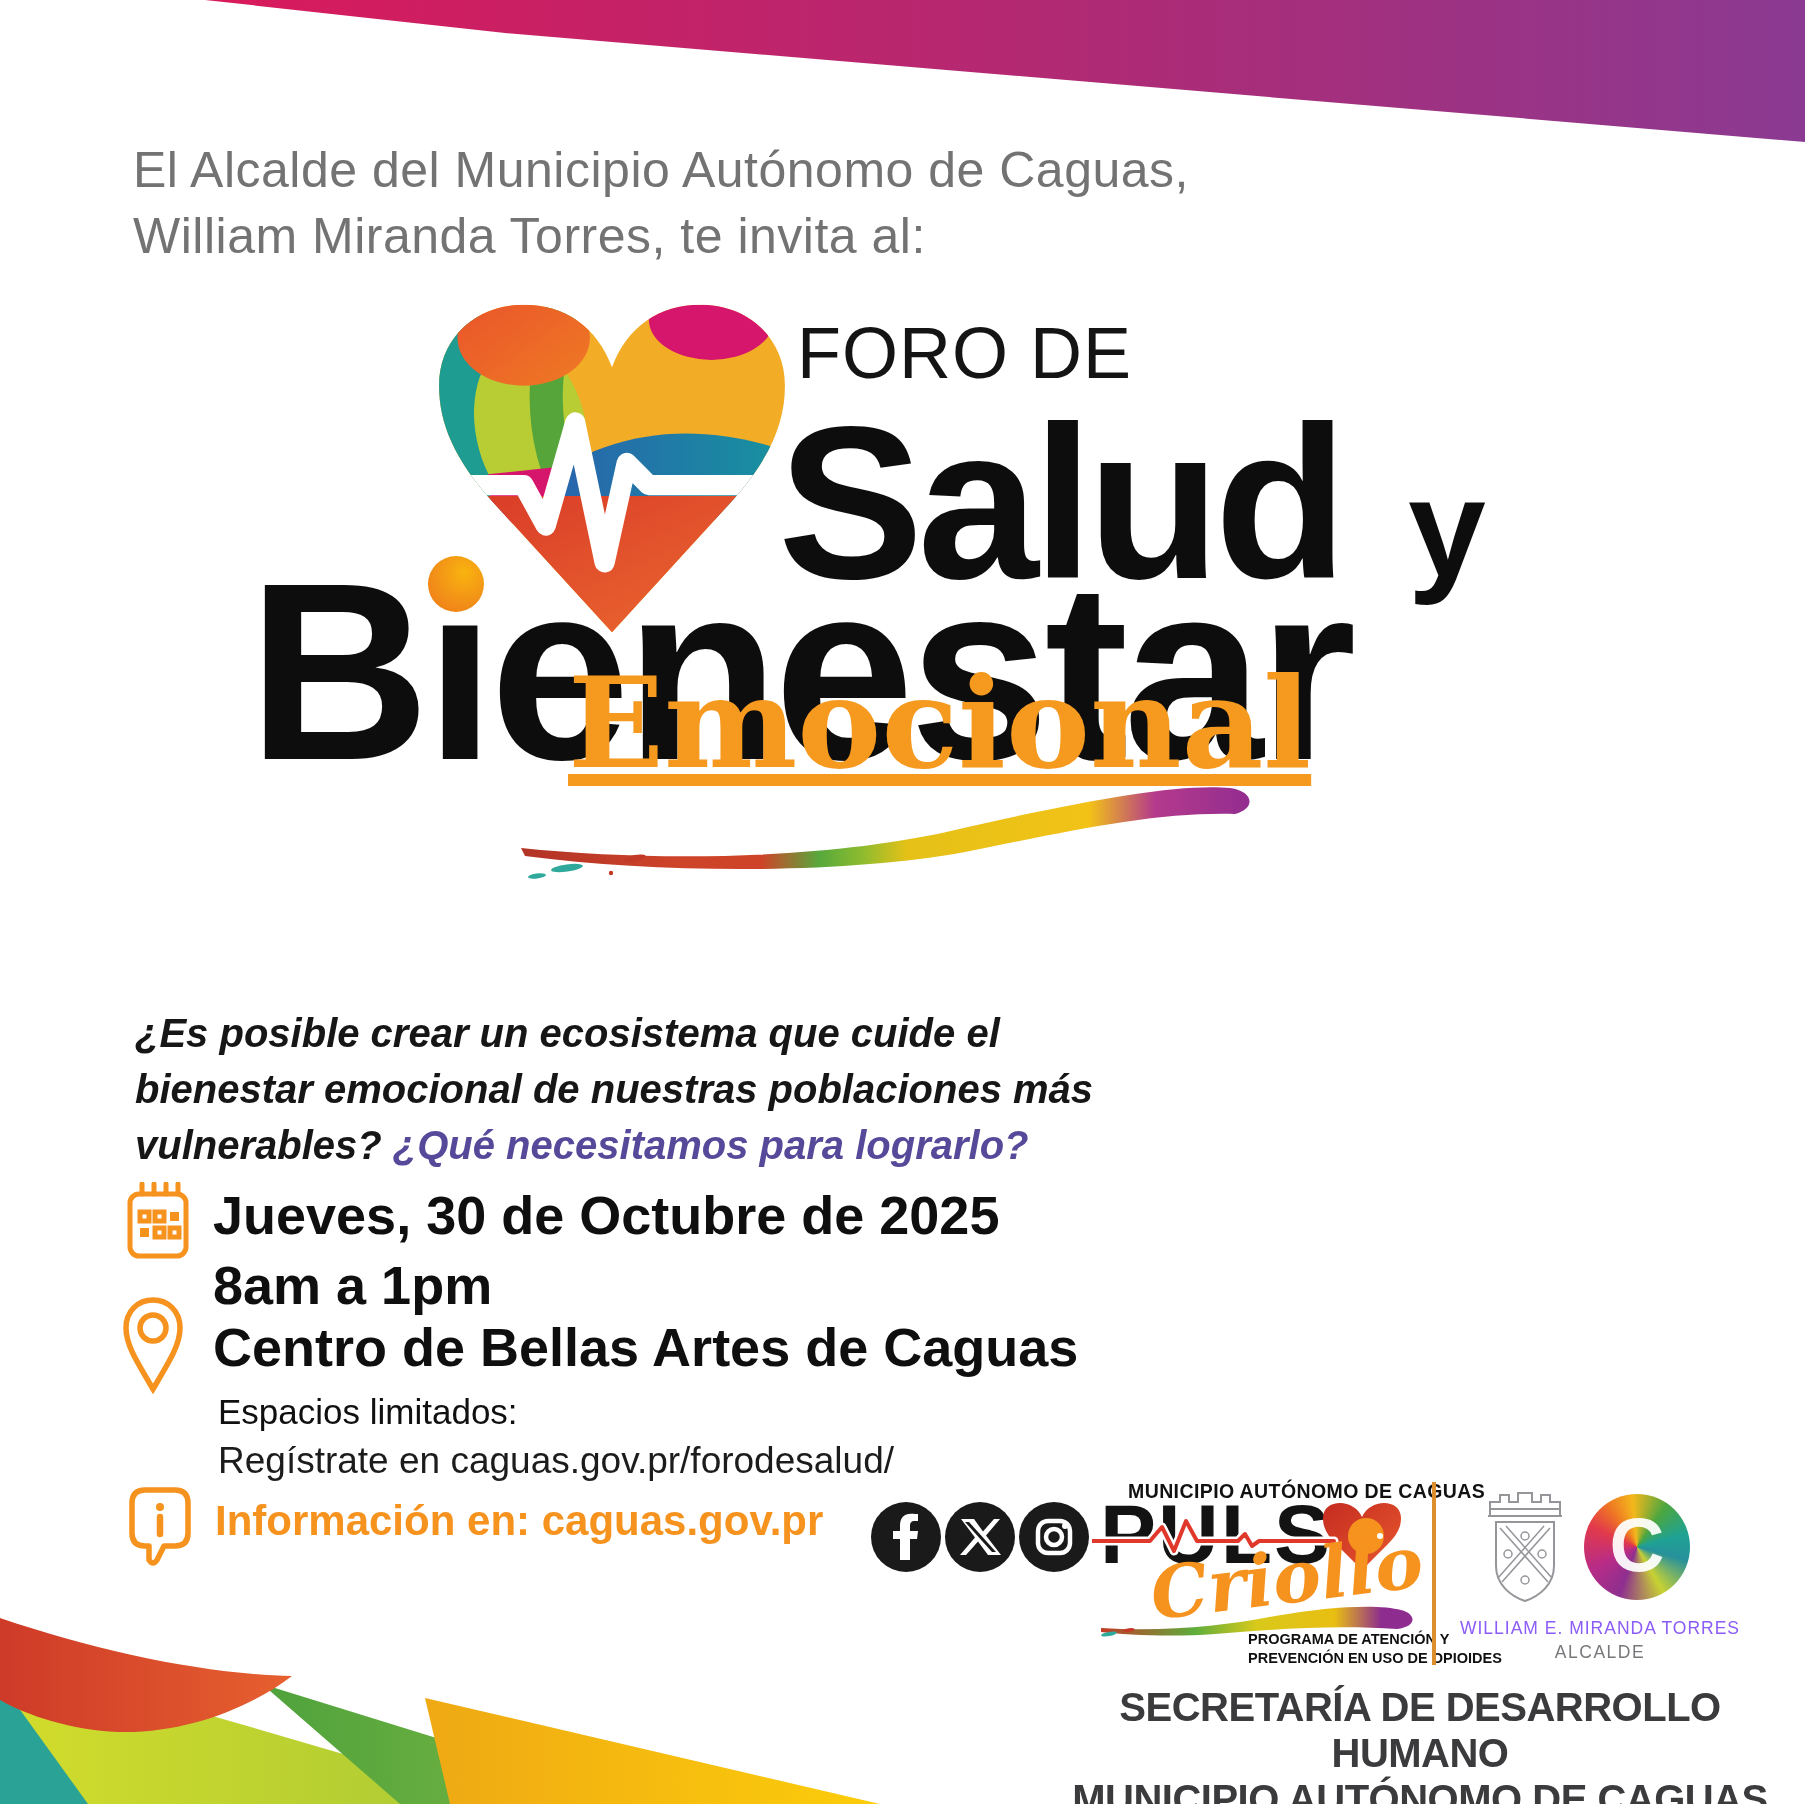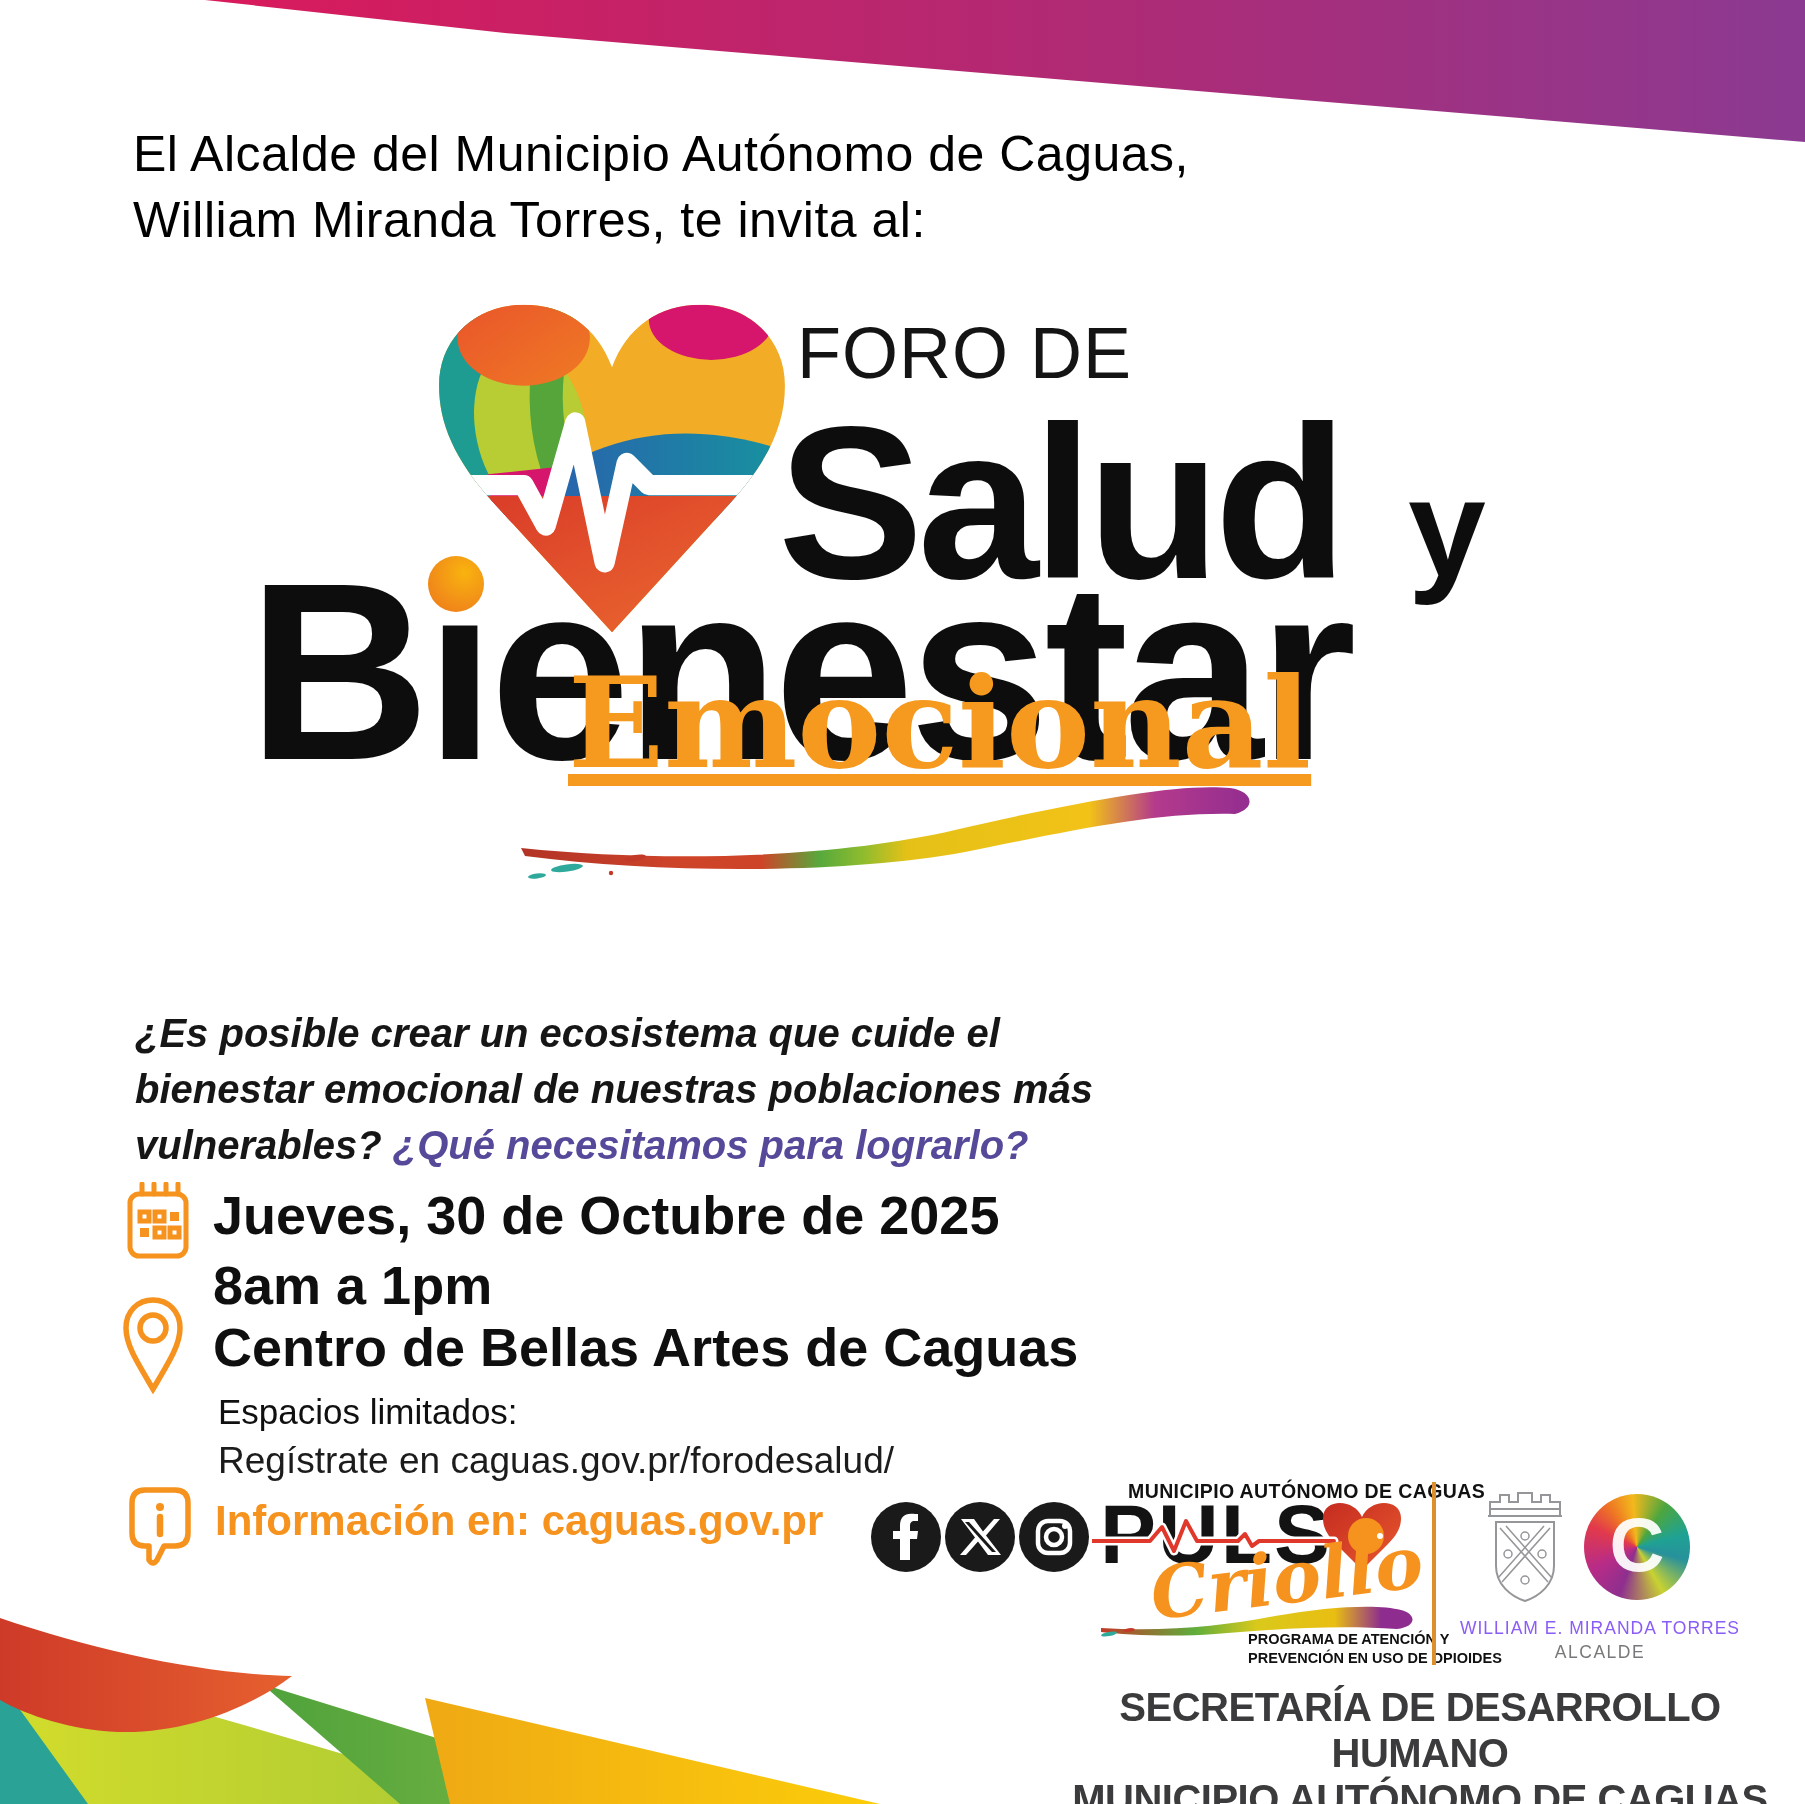--- a/index.html
+++ b/index.html
@@ -5,21 +5,21 @@
   html,body{margin:0;padding:0;background:#ffffff;}
   #canvas{position:relative;width:1805px;height:1804px;overflow:hidden;background:#ffffff;
           font-family:"Liberation Sans",sans-serif;color:#1a1a1a;}
   .abs{position:absolute;}
   svg{display:block;}
 
   
   #top-banner{left:0;top:0;width:1805px;height:150px;}
 
   
-  #intro{left:133px;top:121px;font-size:50px;line-height:66px;font-weight:400;color:#000000;letter-spacing:.5px;}
+  #intro{left:133px;top:137px;font-size:50px;line-height:66px;font-weight:400;color:#737373;letter-spacing:.5px;}
 
   
   #heart-logo{left:428px;top:288px;width:368px;height:372px;}
 
   
   #title-kicker{left:797px;top:312px;font-size:72px;letter-spacing:1px;font-weight:400;color:#141414;}
   #title-salud{left:778px;top:394px;font-size:218px;line-height:1;font-weight:700;letter-spacing:-6px;color:#0d0d0d;}
   #title-y{left:1408px;top:458px;font-size:140px;line-height:1;font-weight:700;color:#0d0d0d;}
   #title-bienestar{left:248px;top:546px;font-size:252px;line-height:1;font-weight:700;letter-spacing:-5px;color:#0d0d0d;}
   #i-dot{left:428px;top:556px;width:56px;height:56px;border-radius:50%;

